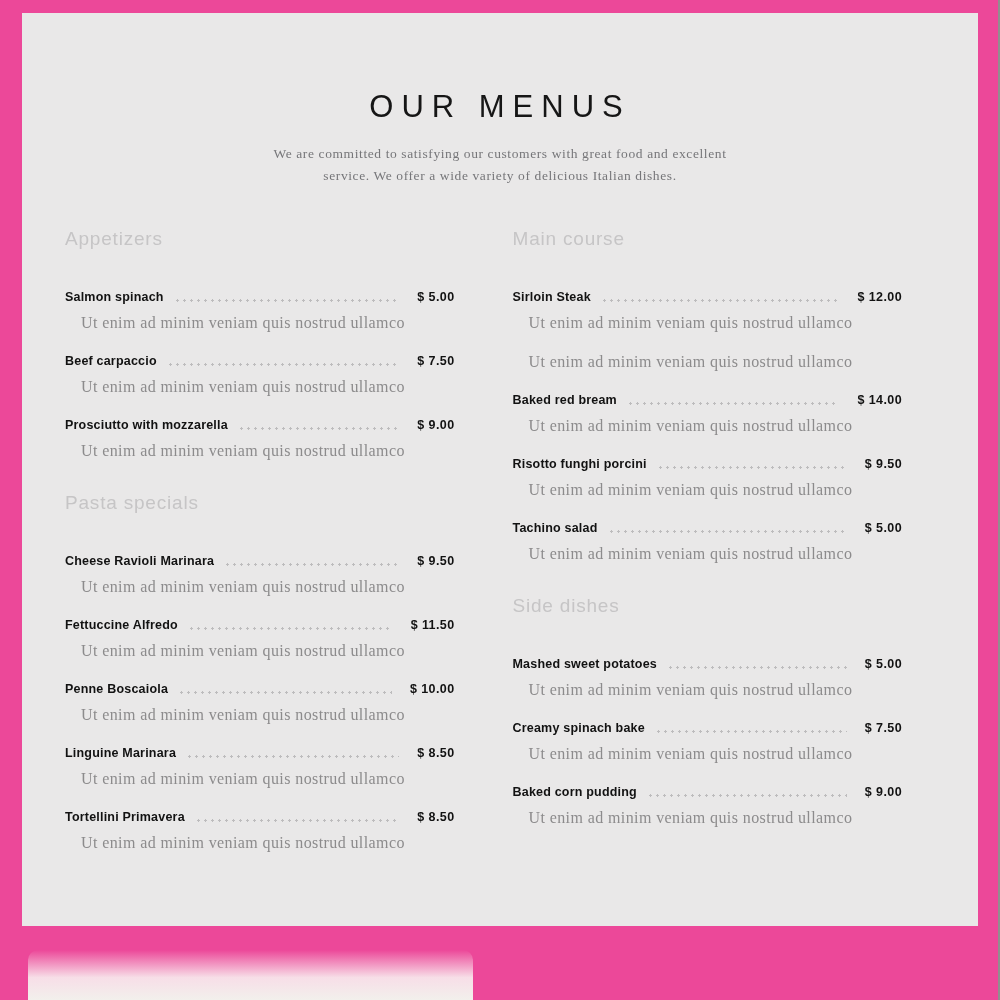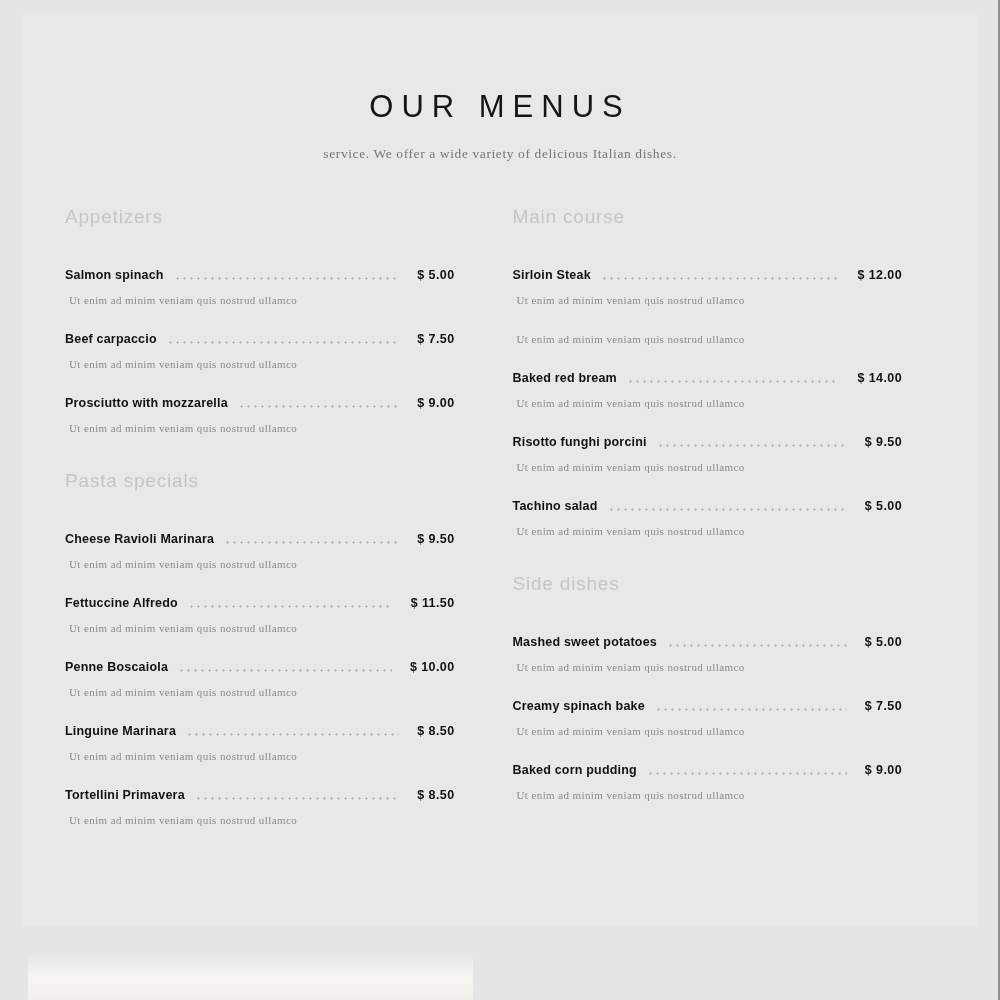--- a/index.html
+++ b/index.html
@@ -8,21 +8,21 @@
     width: 1000px;
     height: 1000px;
     background: #ffffff;
     overflow: hidden;
     font-family: "Liberation Sans", sans-serif;
   }
   .page {
     position: relative;
     width: 1000px;
     height: 1000px;
-    background: #e5e5e5;
+    background: #ec4899;
   }
   .panel {
     position: absolute;
     left: 22px;
     top: 13px;
     width: 956px;
     height: 913px;
     background: #e9e8e8;
     box-sizing: border-box;
     padding-top: 77px;
@@ -91,23 +91,23 @@
     background-position: left bottom;
   }
   .item-price {
     font-size: 12.5px;
     font-weight: 700;
     color: #121212;
     letter-spacing: 0.4px;
     white-space: nowrap;
   }
   .item-desc {
-    margin: 8px 0 0 4px;
+    margin: 8px 0 0 16px;
     font-family: "Liberation Serif", serif;
-    font-size: 11px;
+    font-size: 16px;
     letter-spacing: 0.4px;
     color: #8c8b8c;
     line-height: 17px;
   }
   .right-edge-line {
     position: absolute;
     right: 0;
     top: 0;
     width: 2px;
     height: 1000px;
@@ -124,20 +124,21 @@
   }
 </style>
 </head>
 <body>
 
 <div class="page">
   <div class="panel">
     <div class="menu-header">
       <h1 class="menu-title">OUR MENUS</h1>
       <div class="menu-subtitle">
+        <div>We are committed to satisfying our customers with great food and excellent</div>
         <div>service. We offer a wide variety of delicious Italian dishes.</div>
       </div>
     </div>
     <div class="menu-grid">
       <div class="menu-column">
           <div class="menu-section">
             <h3 class="section-heading">Appetizers</h3>
             <div class="menu-item">
               <div class="item-row">
                 <span class="item-name">Salmon spinach</span>

